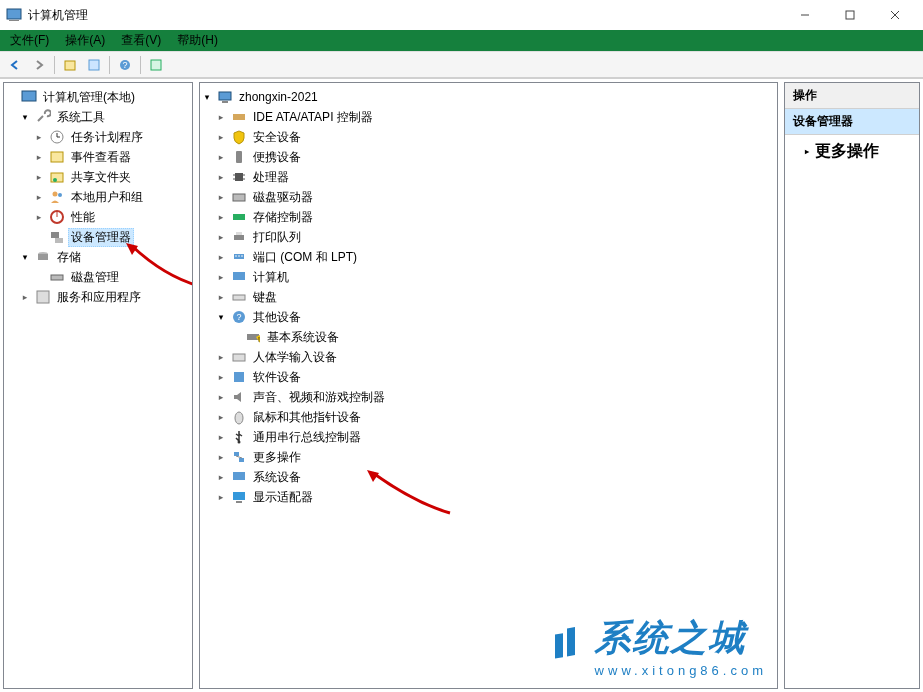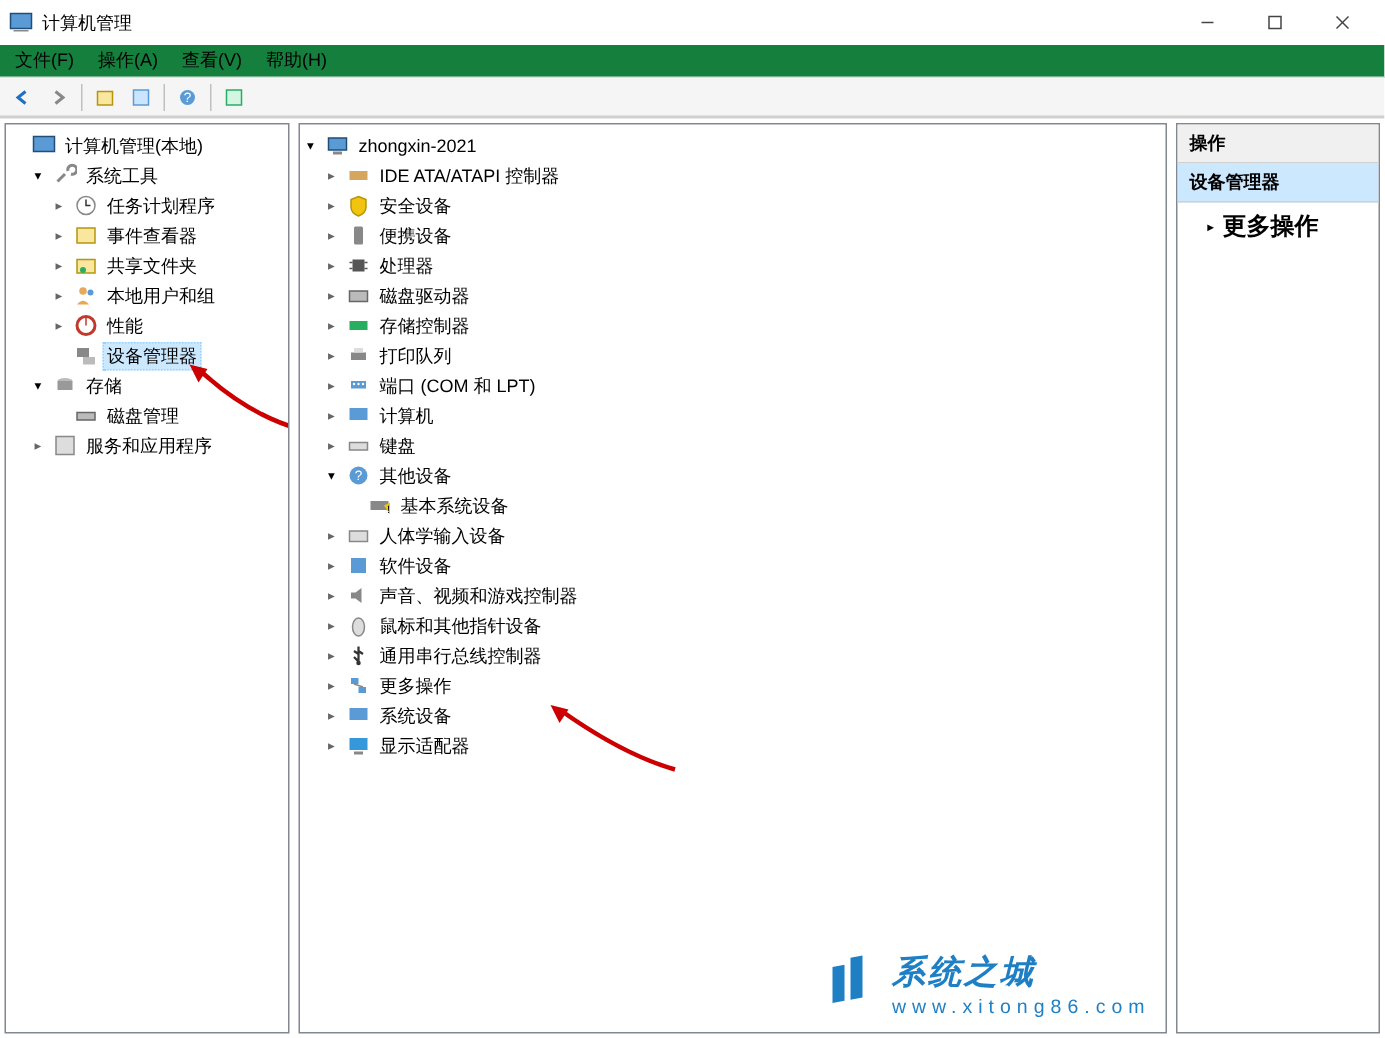--- a/index.html
+++ b/index.html
@@ -29,21 +29,21 @@
 .node .exp { width: 14px; height: 14px; display: flex; align-items: center; justify-content: center; font-size: 9px; color: #666; cursor: default; flex-shrink: 0; }
 .node .exp.open::before { content: "▾"; color: #000; }
 .node .exp.closed::before { content: "▸"; }
 .node .exp.none { visibility: hidden; }
 .node .ico { width: 16px; height: 16px; margin: 0 3px; flex-shrink: 0; }
 .node .label { padding: 1px 3px; }
 .node.selected .label { background: #cce8ff; border: 1px dotted #99d1ff; padding: 0 2px; }
 .ind { display: inline-block; flex-shrink: 0; }
 .arrow { position: absolute; pointer-events: none; z-index: 10; }
 .watermark { position: absolute; right: 10px; bottom: 10px; display: flex; align-items: center; gap: 8px; pointer-events: none; }
-.watermark .txt1 { font-size: 22px; font-weight: bold; color: #1e7fc4; font-style: italic; letter-spacing: 2px; }
+.watermark .txt1 { font-size: 36px; font-weight: bold; color: #1e7fc4; font-style: italic; letter-spacing: 2px; }
 .watermark .txt2 { font-size: 13px; color: #1e7fc4; letter-spacing: 4px; display:block; }
 </style>
 </head>
 <body>
 
 <div class="window">
   <div class="titlebar">
     <span class="icon">
       <svg width="16" height="16" viewBox="0 0 16 16">
           <rect x="1" y="2" width="14" height="10" fill="#5b9bd5" stroke="#1f4e79"></rect>

